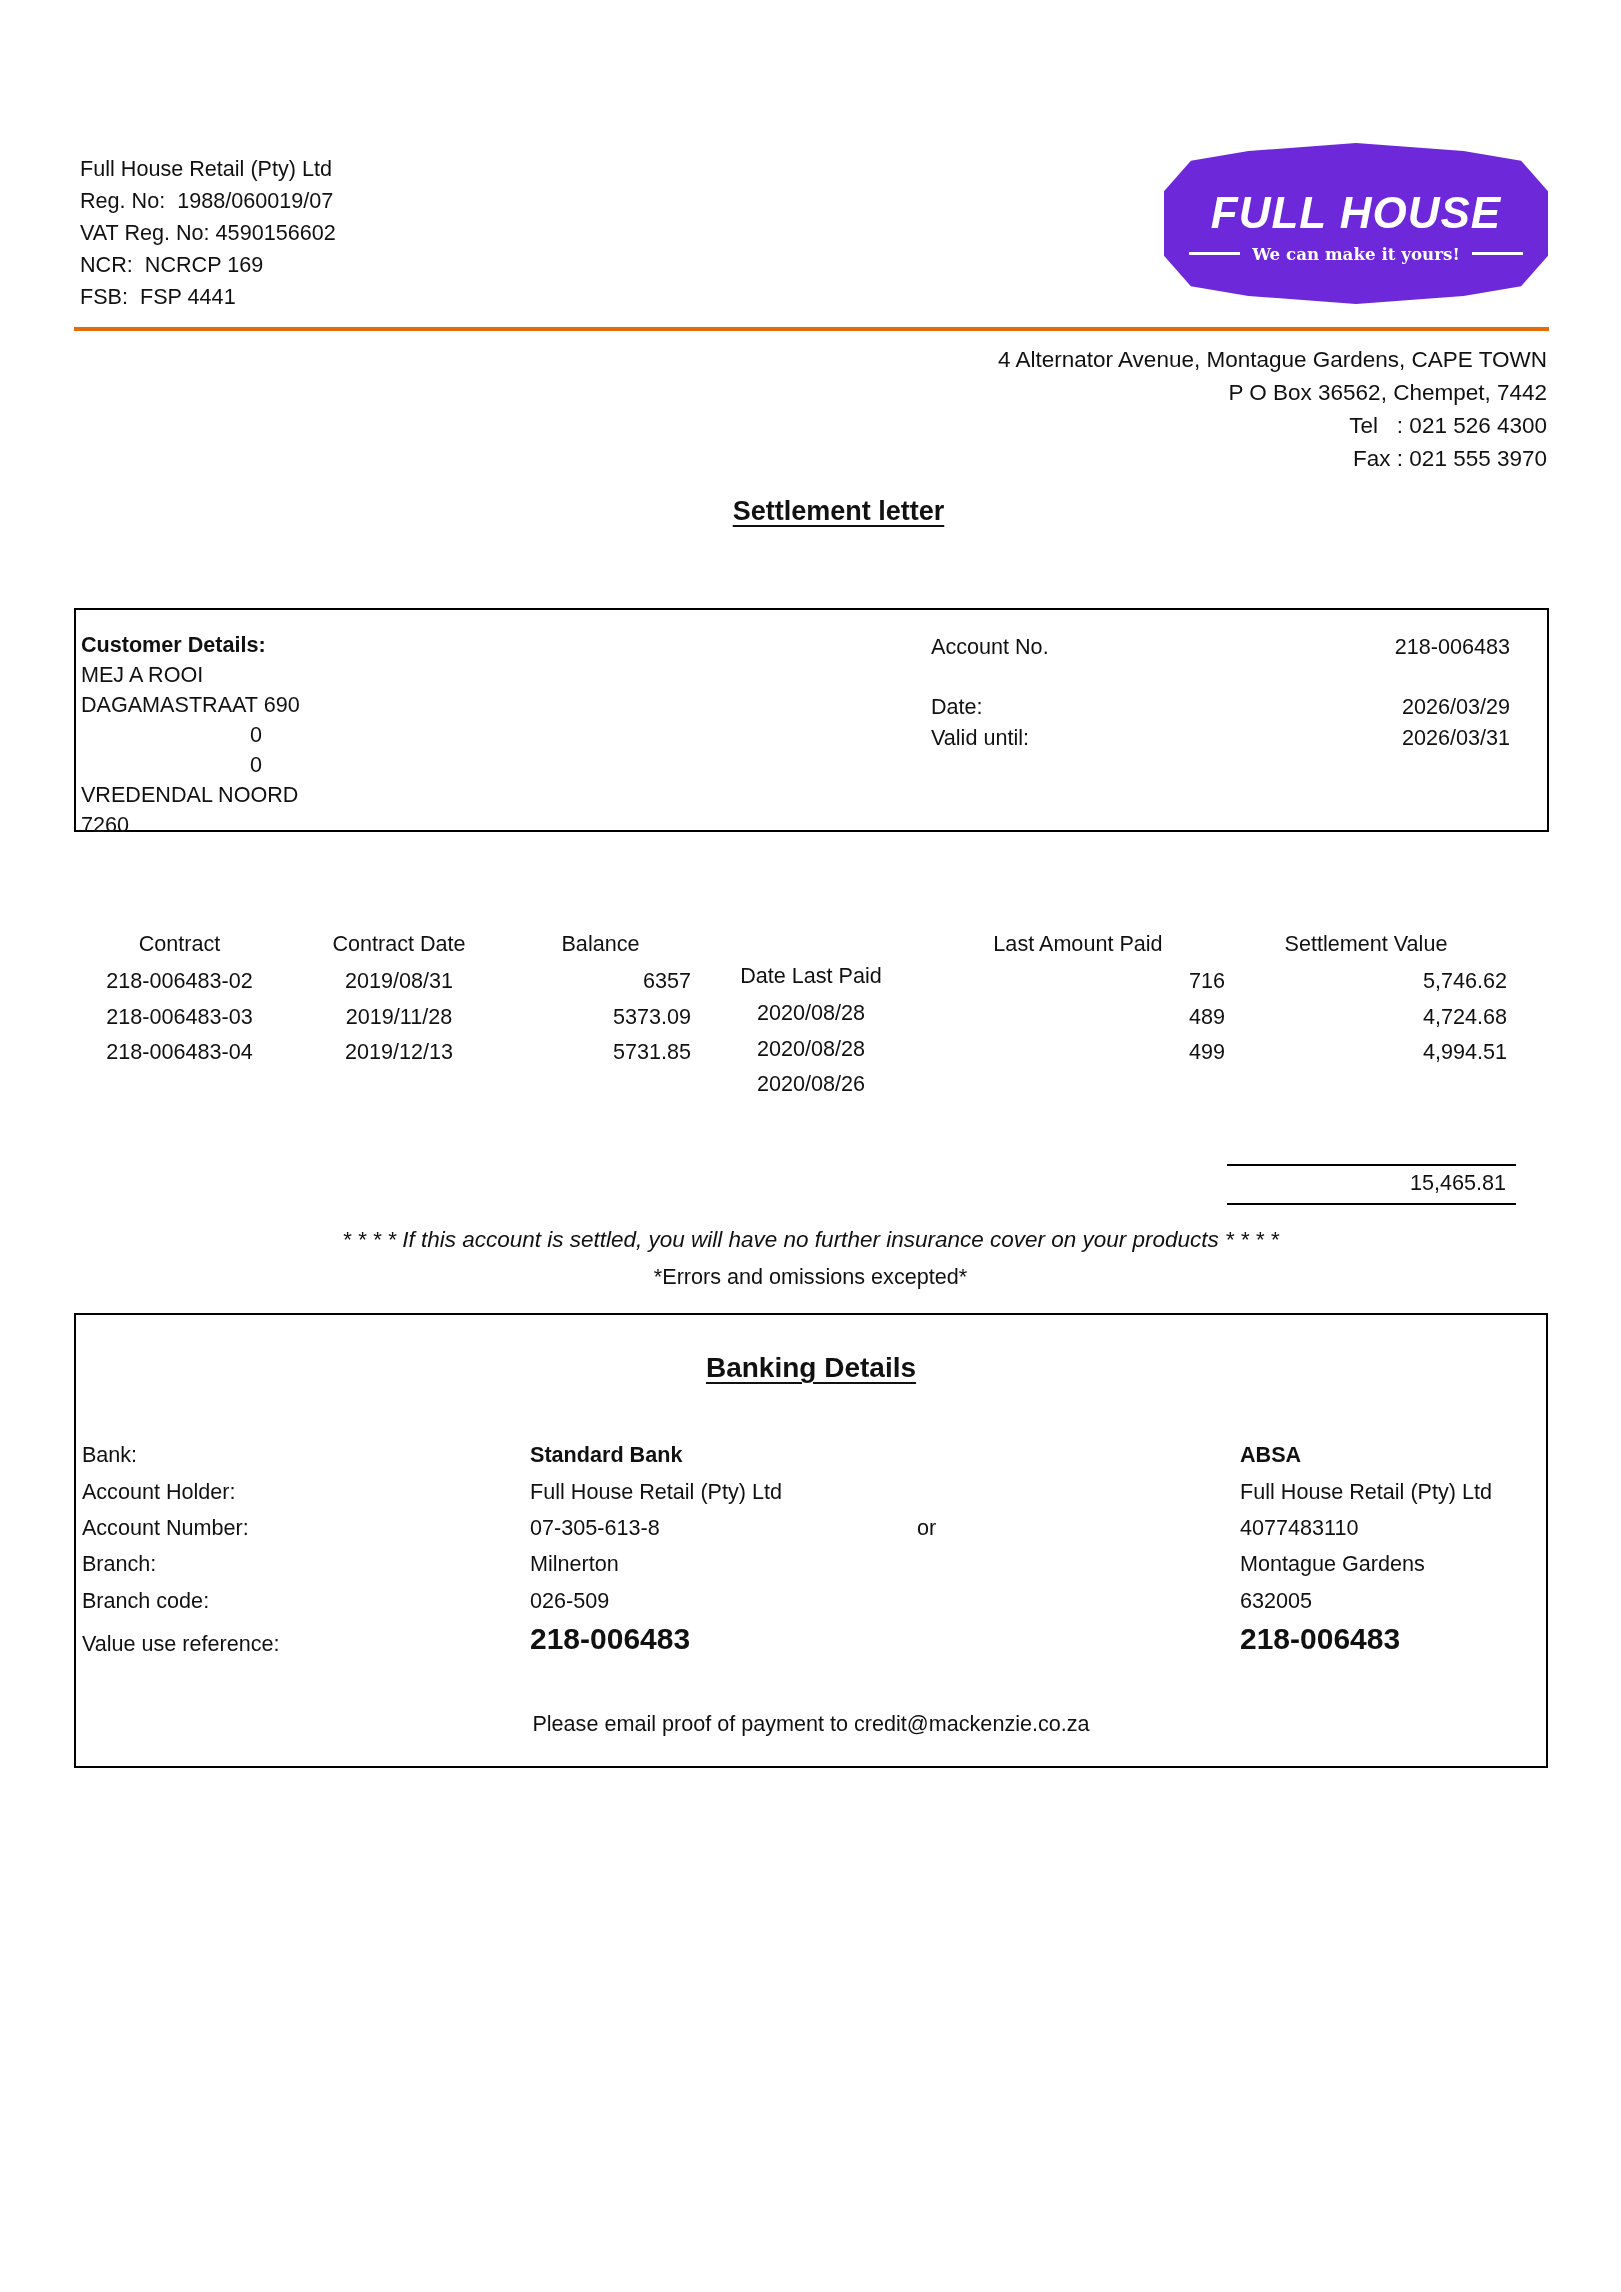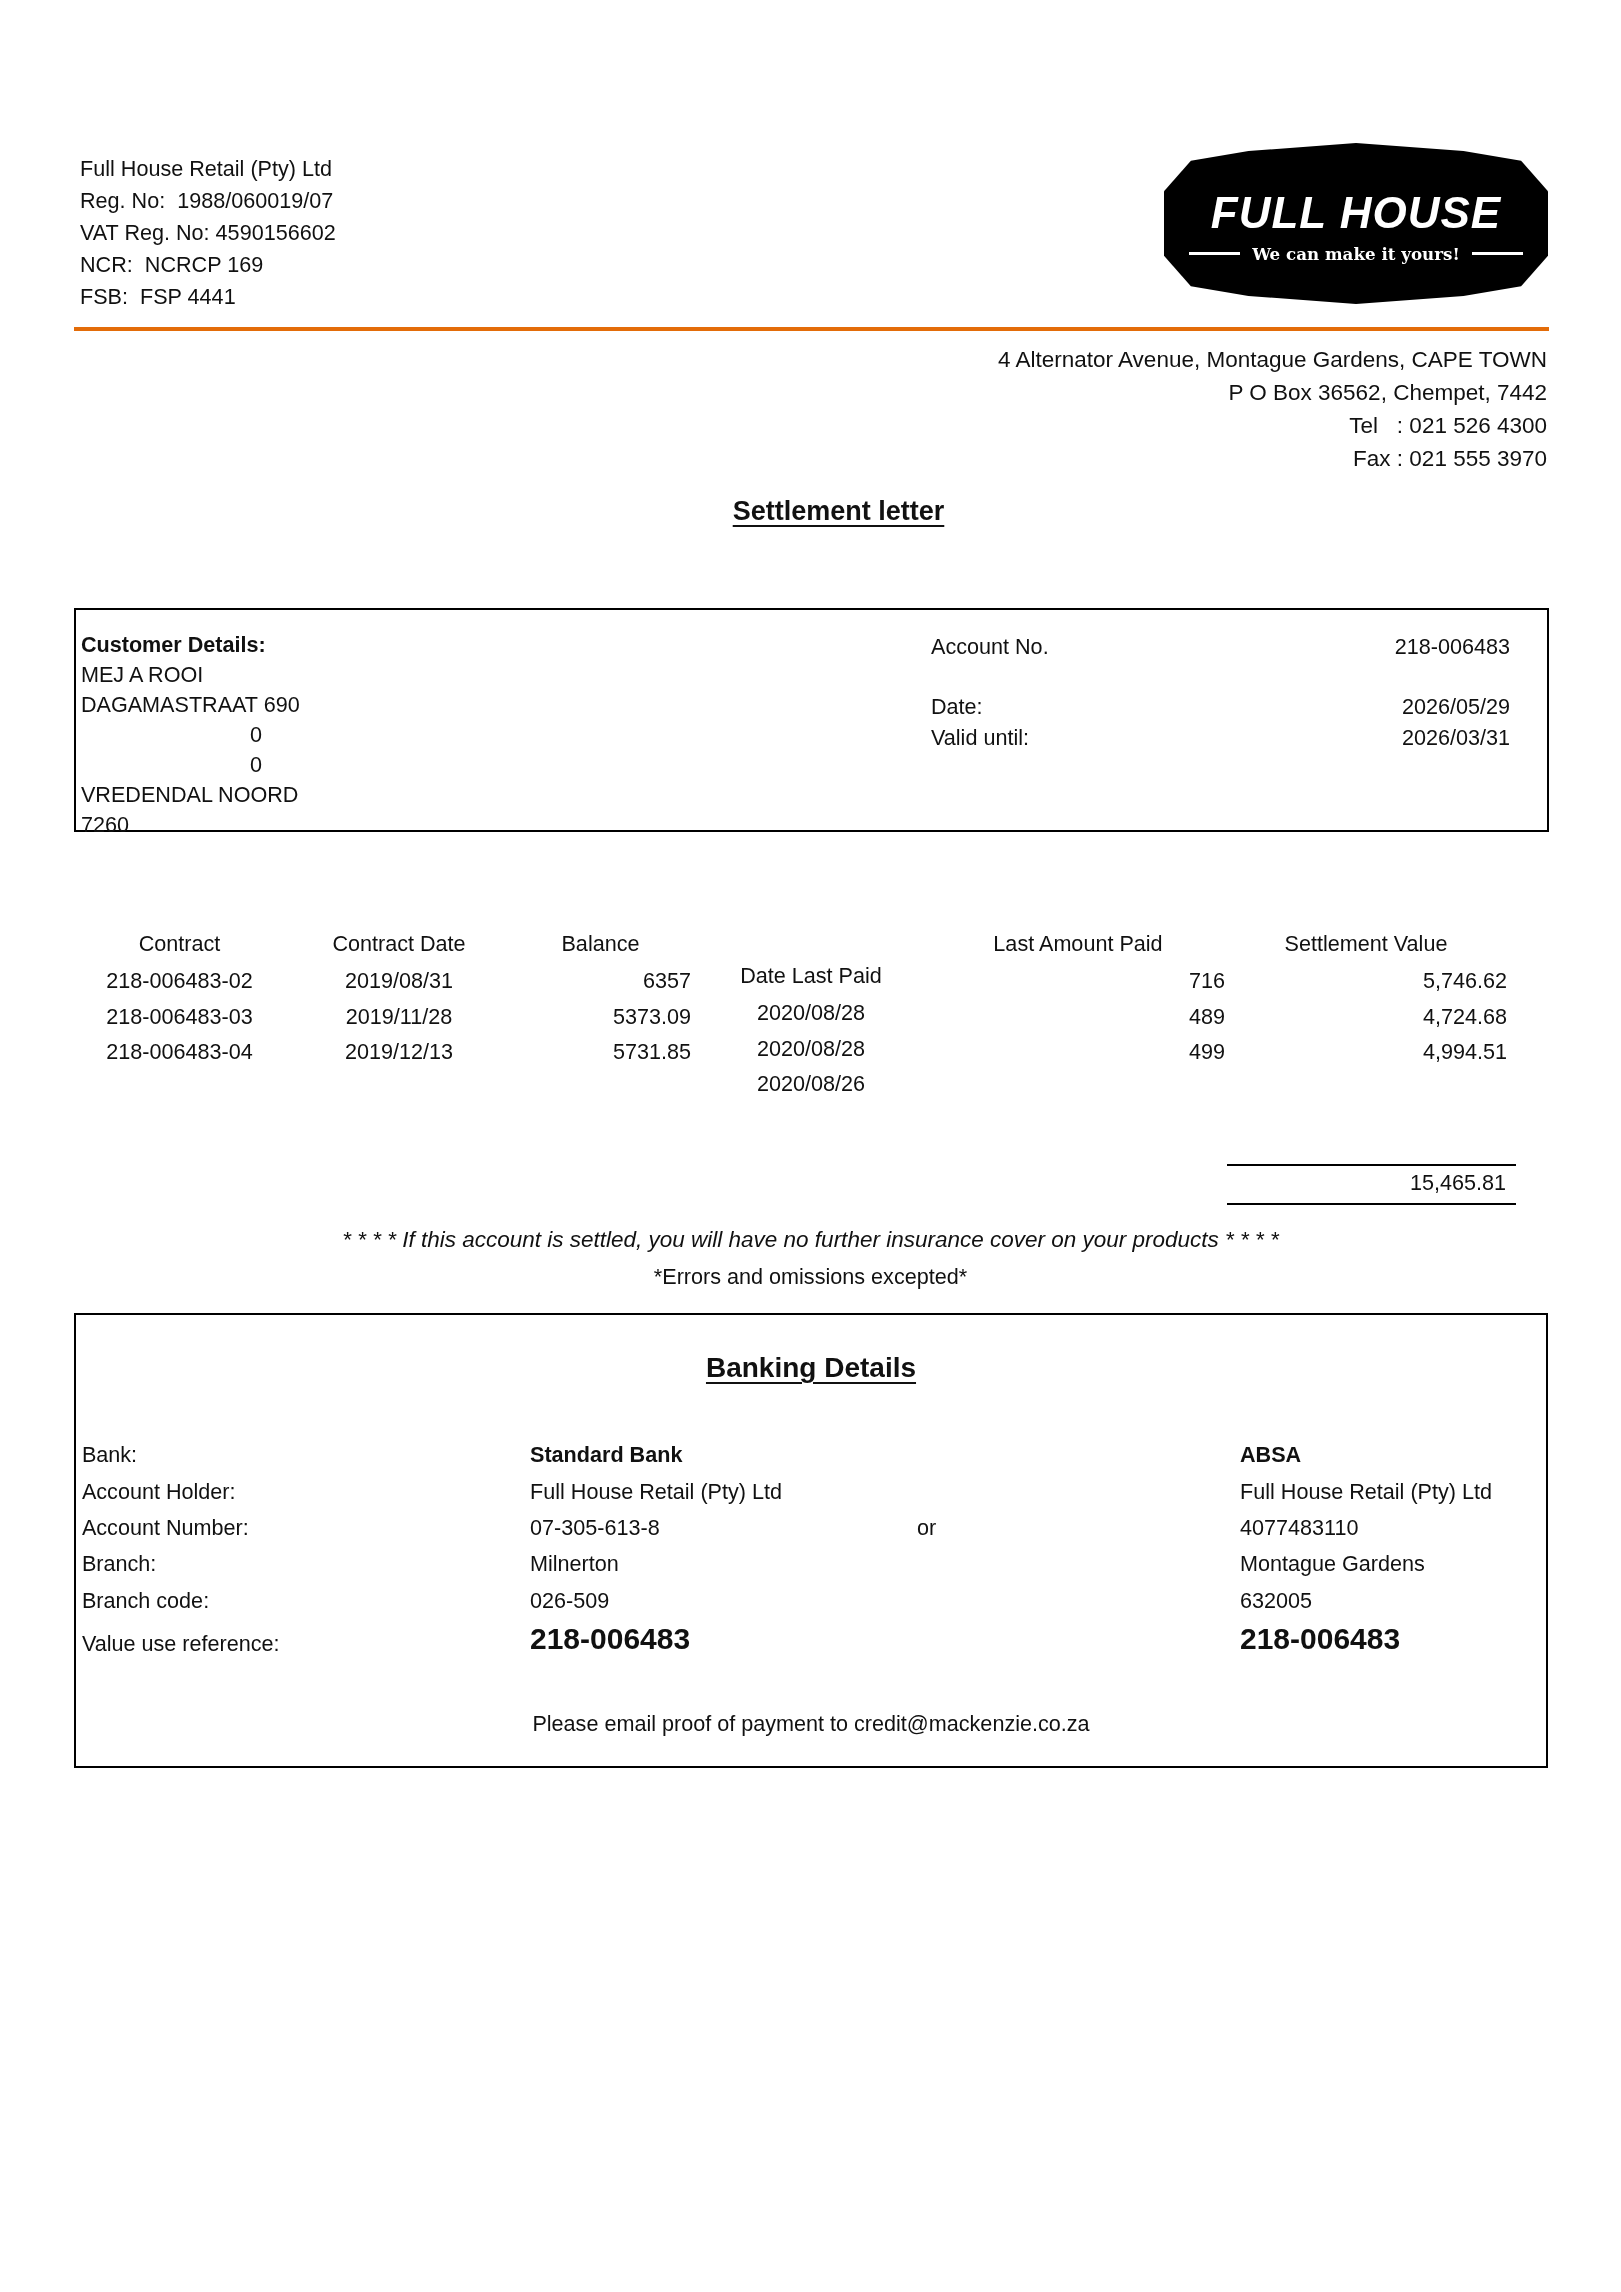--- a/index.html
+++ b/index.html
@@ -104,21 +104,21 @@
 <div id="page">
 
   <div class="abs company-info">
     <div class="pre">Full House Retail (Pty) Ltd</div>
     <div class="pre">Reg. No:  1988/060019/07</div>
     <div class="pre">VAT Reg. No: 4590156602</div>
     <div class="pre">NCR:  NCRCP 169</div>
     <div class="pre">FSB:  FSP 4441</div>
   </div>
 
-  <div class="abs logo" id="logo-badge" style="background: #000000; color: rgb(255, 255, 255);">
+  <div class="abs logo" id="logo-badge" style="background: #6d28d9; color: rgb(255, 255, 255);">
     <div class="logo-title">Full House</div>
     <div class="logo-tagline">
       <span class="logo-dash"></span>
       <span>We can make it yours!</span>
       <span class="logo-dash"></span>
     </div>
   </div>
 
   <div class="abs orange-rule" id="orange-rule" style="background: rgb(227, 108, 9);"></div>
 
@@ -137,21 +137,21 @@
       <div>MEJ A ROOI</div>
       <div>DAGAMASTRAAT 690</div>
       <div class="cust-indent">0</div>
       <div class="cust-indent">0</div>
       <div>VREDENDAL NOORD</div>
       <div>7260</div>
     </div>
     <div class="acct-label row1">Account No.</div>
     <div class="acct-value row1">218-006483</div>
     <div class="acct-label row3">Date:</div>
-    <div class="acct-value row3">2026/05/29</div>
+    <div class="acct-value row3">2026/03/29</div>
     <div class="acct-label row4">Valid until:</div>
     <div class="acct-value row4">2026/03/31</div>
   </div>
 
   <div>
 
     <div class="tbl-cell c1 hdr trow0">Contract</div>
     <div class="tbl-cell c2 hdr trow0">Contract Date</div>
     <div class="tbl-cell c3 hdr trow0">Balance</div>
     <div class="tbl-cell c4 hdr trow0">Date Last Paid</div>

